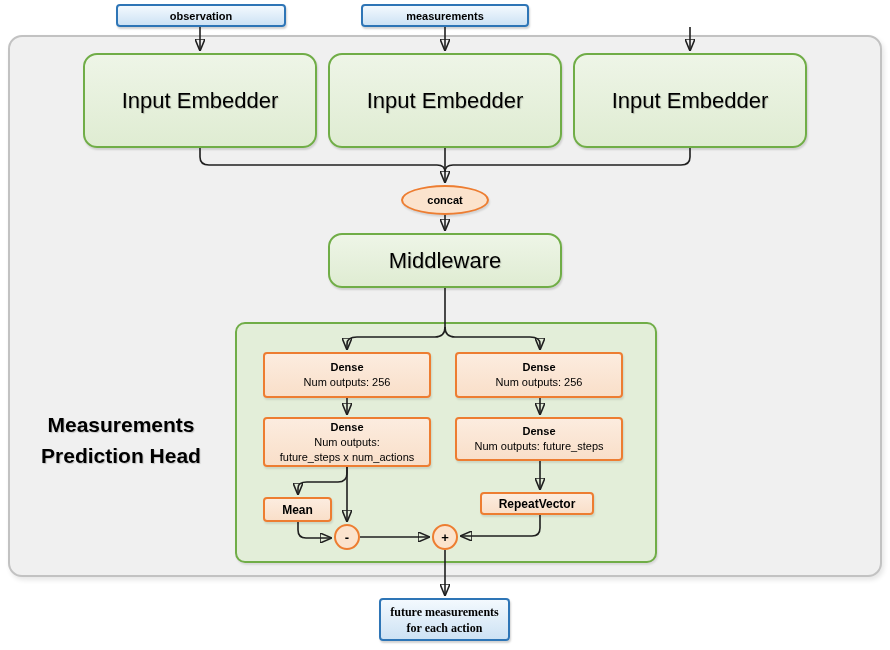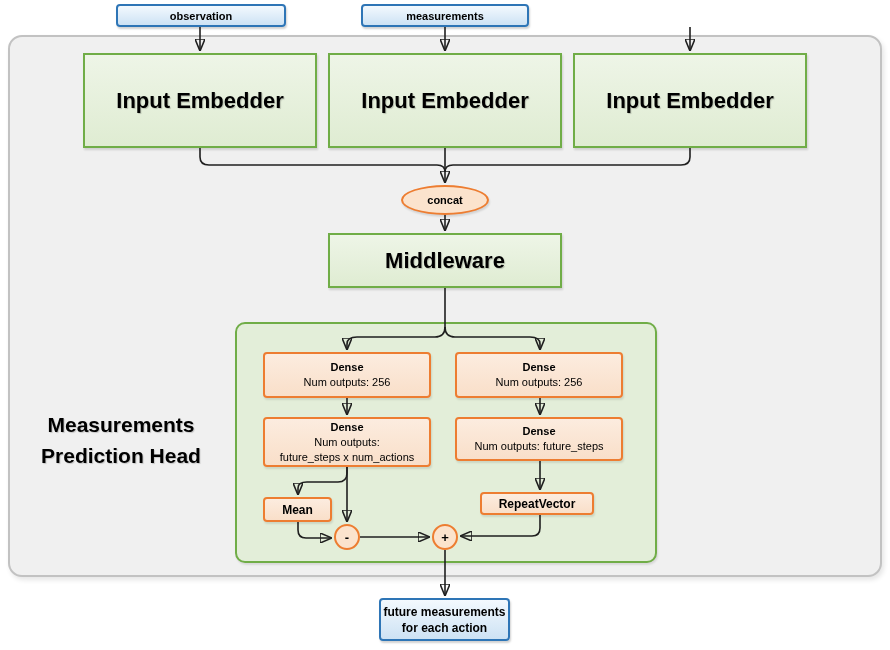--- a/index.html
+++ b/index.html
@@ -6,25 +6,25 @@
   .canvas{position:relative;width:890px;height:650px;background:#ffffff;
           font-family:"Liberation Sans",sans-serif;overflow:hidden;}
   .abs{position:absolute;box-sizing:border-box;}
   .outer{background:#f0f0f0;border:2px solid #c2c2c2;border-radius:14px;
          box-shadow:2px 3px 5px rgba(0,0,0,0.10);}
   .blue-box{background:linear-gradient(180deg,#f3f9fe 0%,#cde2f4 100%);
             border:2px solid #2e75b6;border-radius:4px;
             display:flex;align-items:center;justify-content:center;
             font-weight:bold;font-size:11px;color:#000;
             box-shadow:1px 2px 2px rgba(0,0,0,0.18);}
-  .blue-box.multi{flex-direction:column;font-size:12px;line-height:16px;}
+  .blue-box.multi{flex-direction:column;font-size:12px;line-height:16px;font-family:Liberation Serif, serif;}
   .green-box{background:linear-gradient(180deg,#eef5e7 0%,#dfecd2 100%);
-             border:2.5px solid #70ad47;border-radius:0;
+             border:2.5px solid #70ad47;border-radius:14px;
              display:flex;align-items:center;justify-content:center;
-             font-weight:bold;font-size:22px;color:#000;
+             font-weight:normal;font-size:22px;color:#000;
              text-shadow:1px 1px 1px rgba(0,0,0,0.20);
              box-shadow:1px 2px 2px rgba(0,0,0,0.14);}
   .head-box{background:#e3eed9;border:2.5px solid #70ad47;border-radius:10px;
             box-shadow:1px 2px 2px rgba(0,0,0,0.10);}
   .orange-box{background:linear-gradient(180deg,#fcecdf 0%,#f9dfc9 100%);
               border:2.5px solid #ed7d31;border-radius:4px;
               display:flex;flex-direction:column;align-items:center;justify-content:center;
               color:#000;box-shadow:1px 2px 2px rgba(0,0,0,0.10);}
   .dense-title{font-weight:bold;font-size:11px;line-height:15px;}
   .dense-sub{font-size:11px;line-height:15px;}

